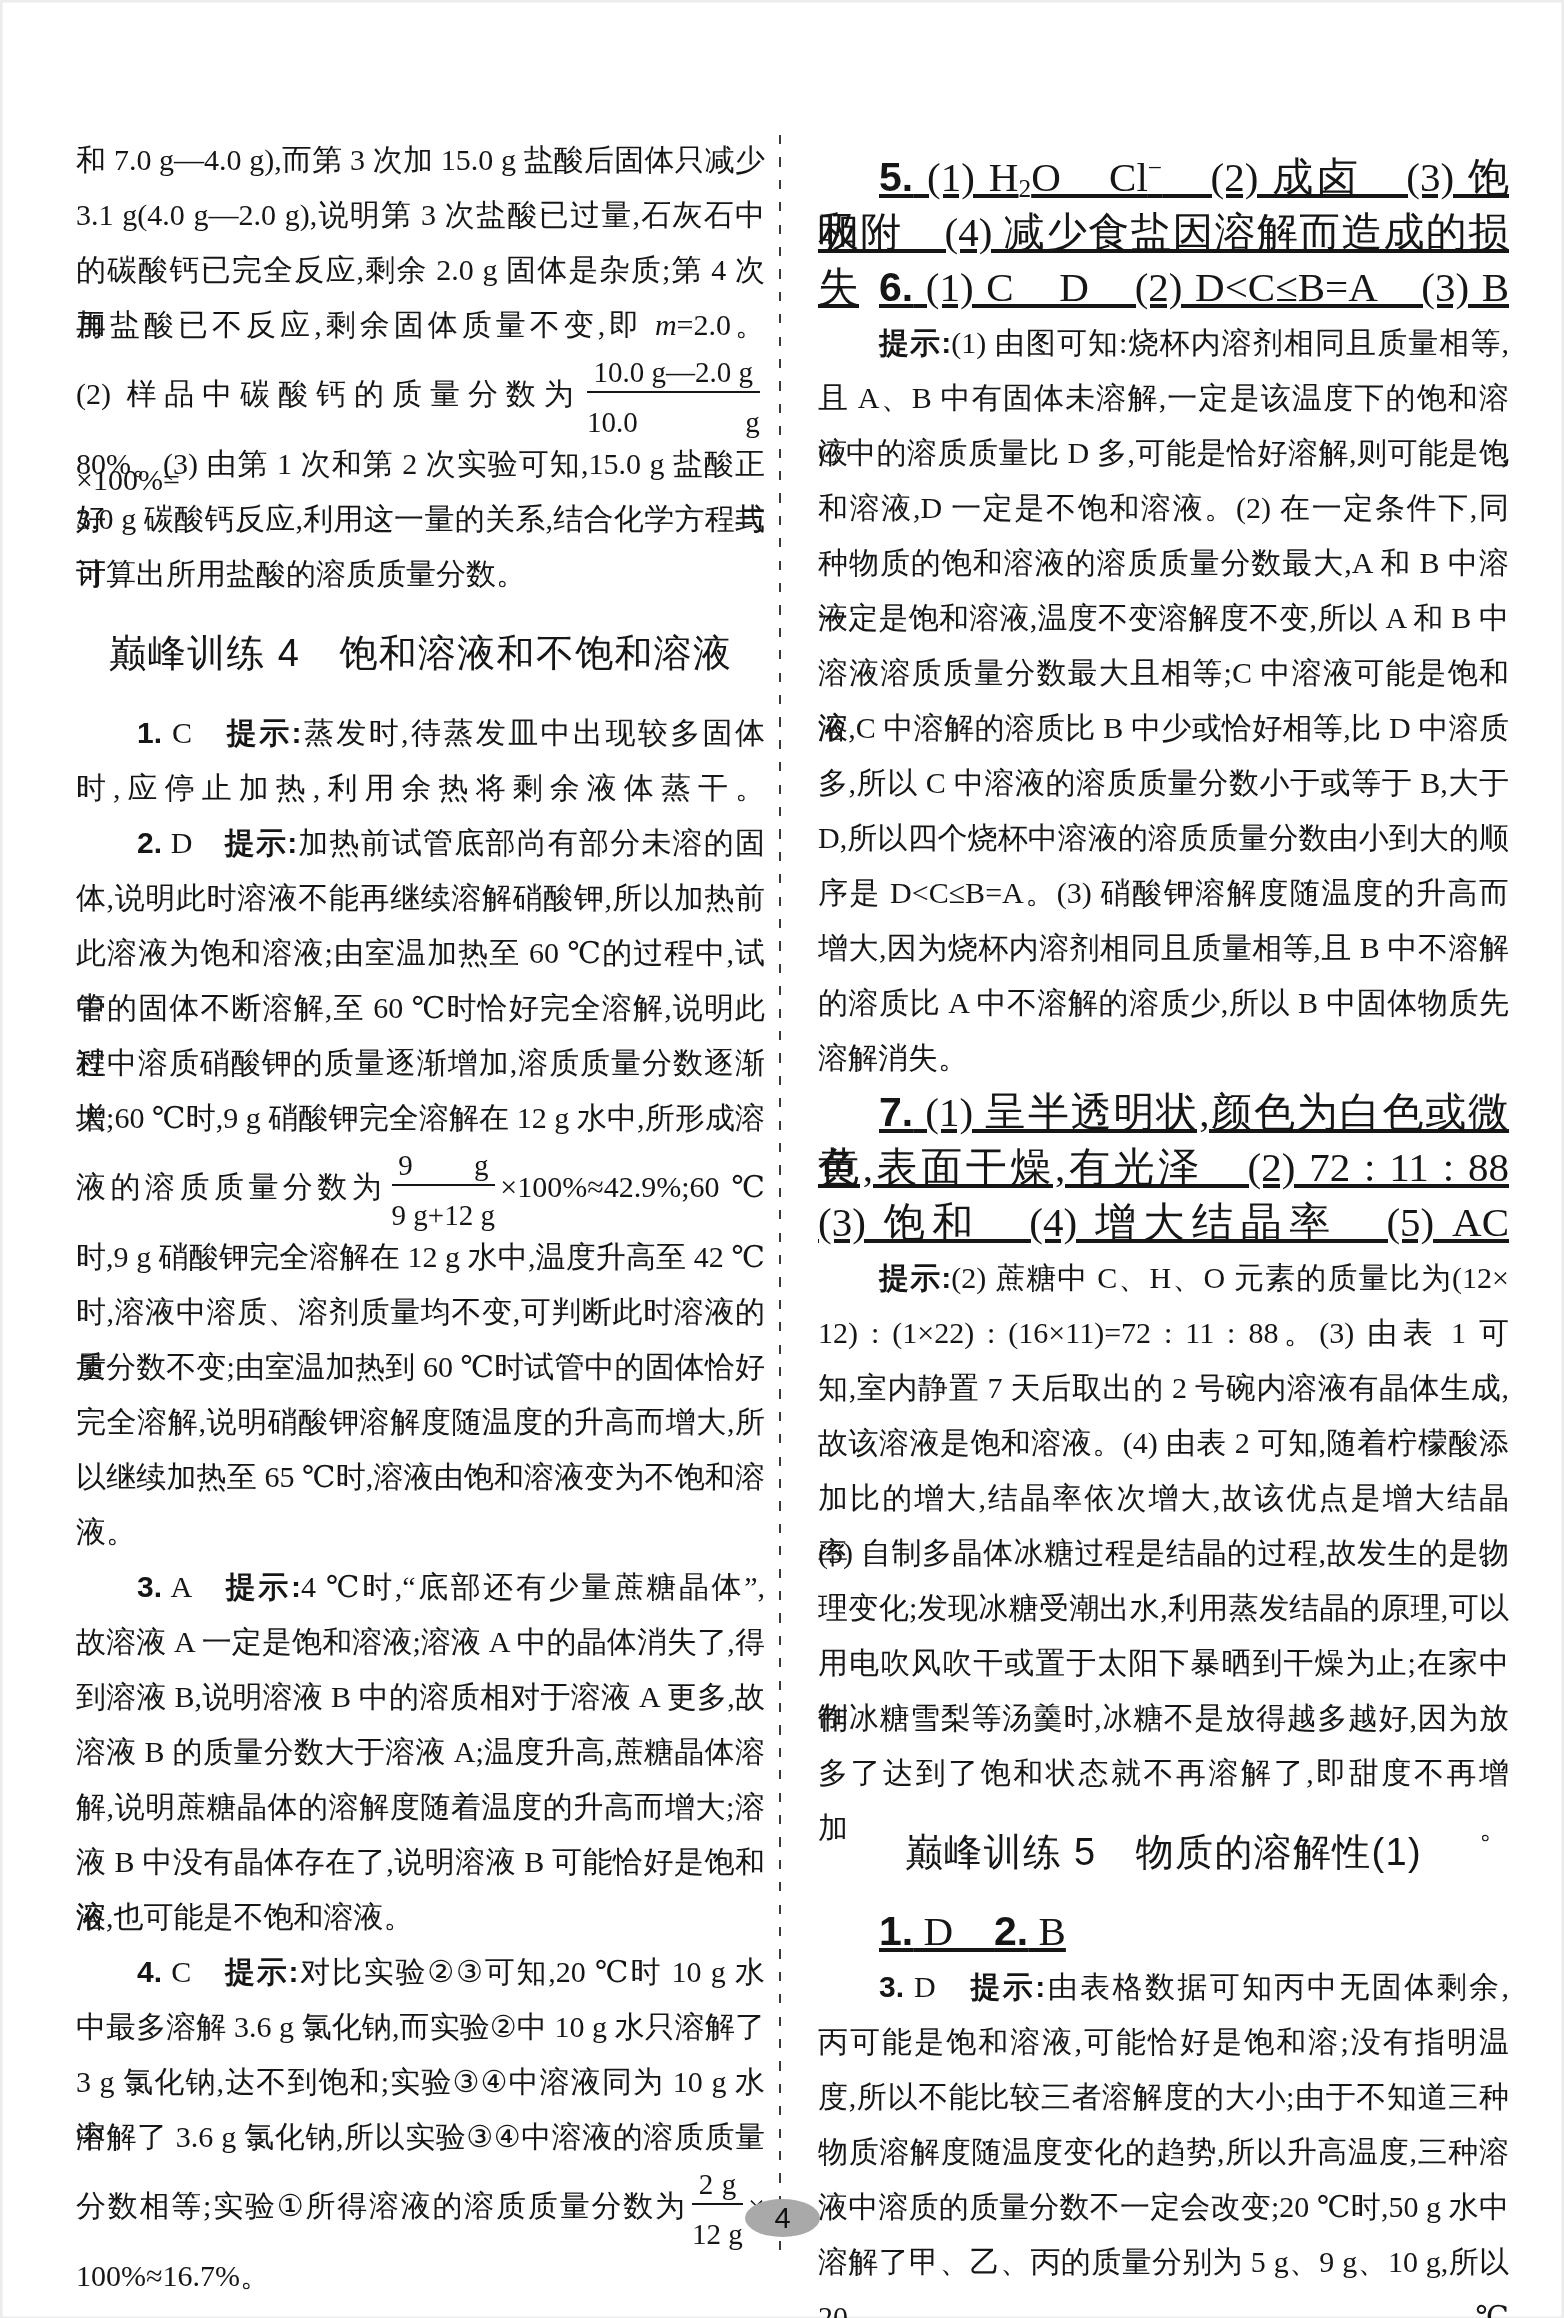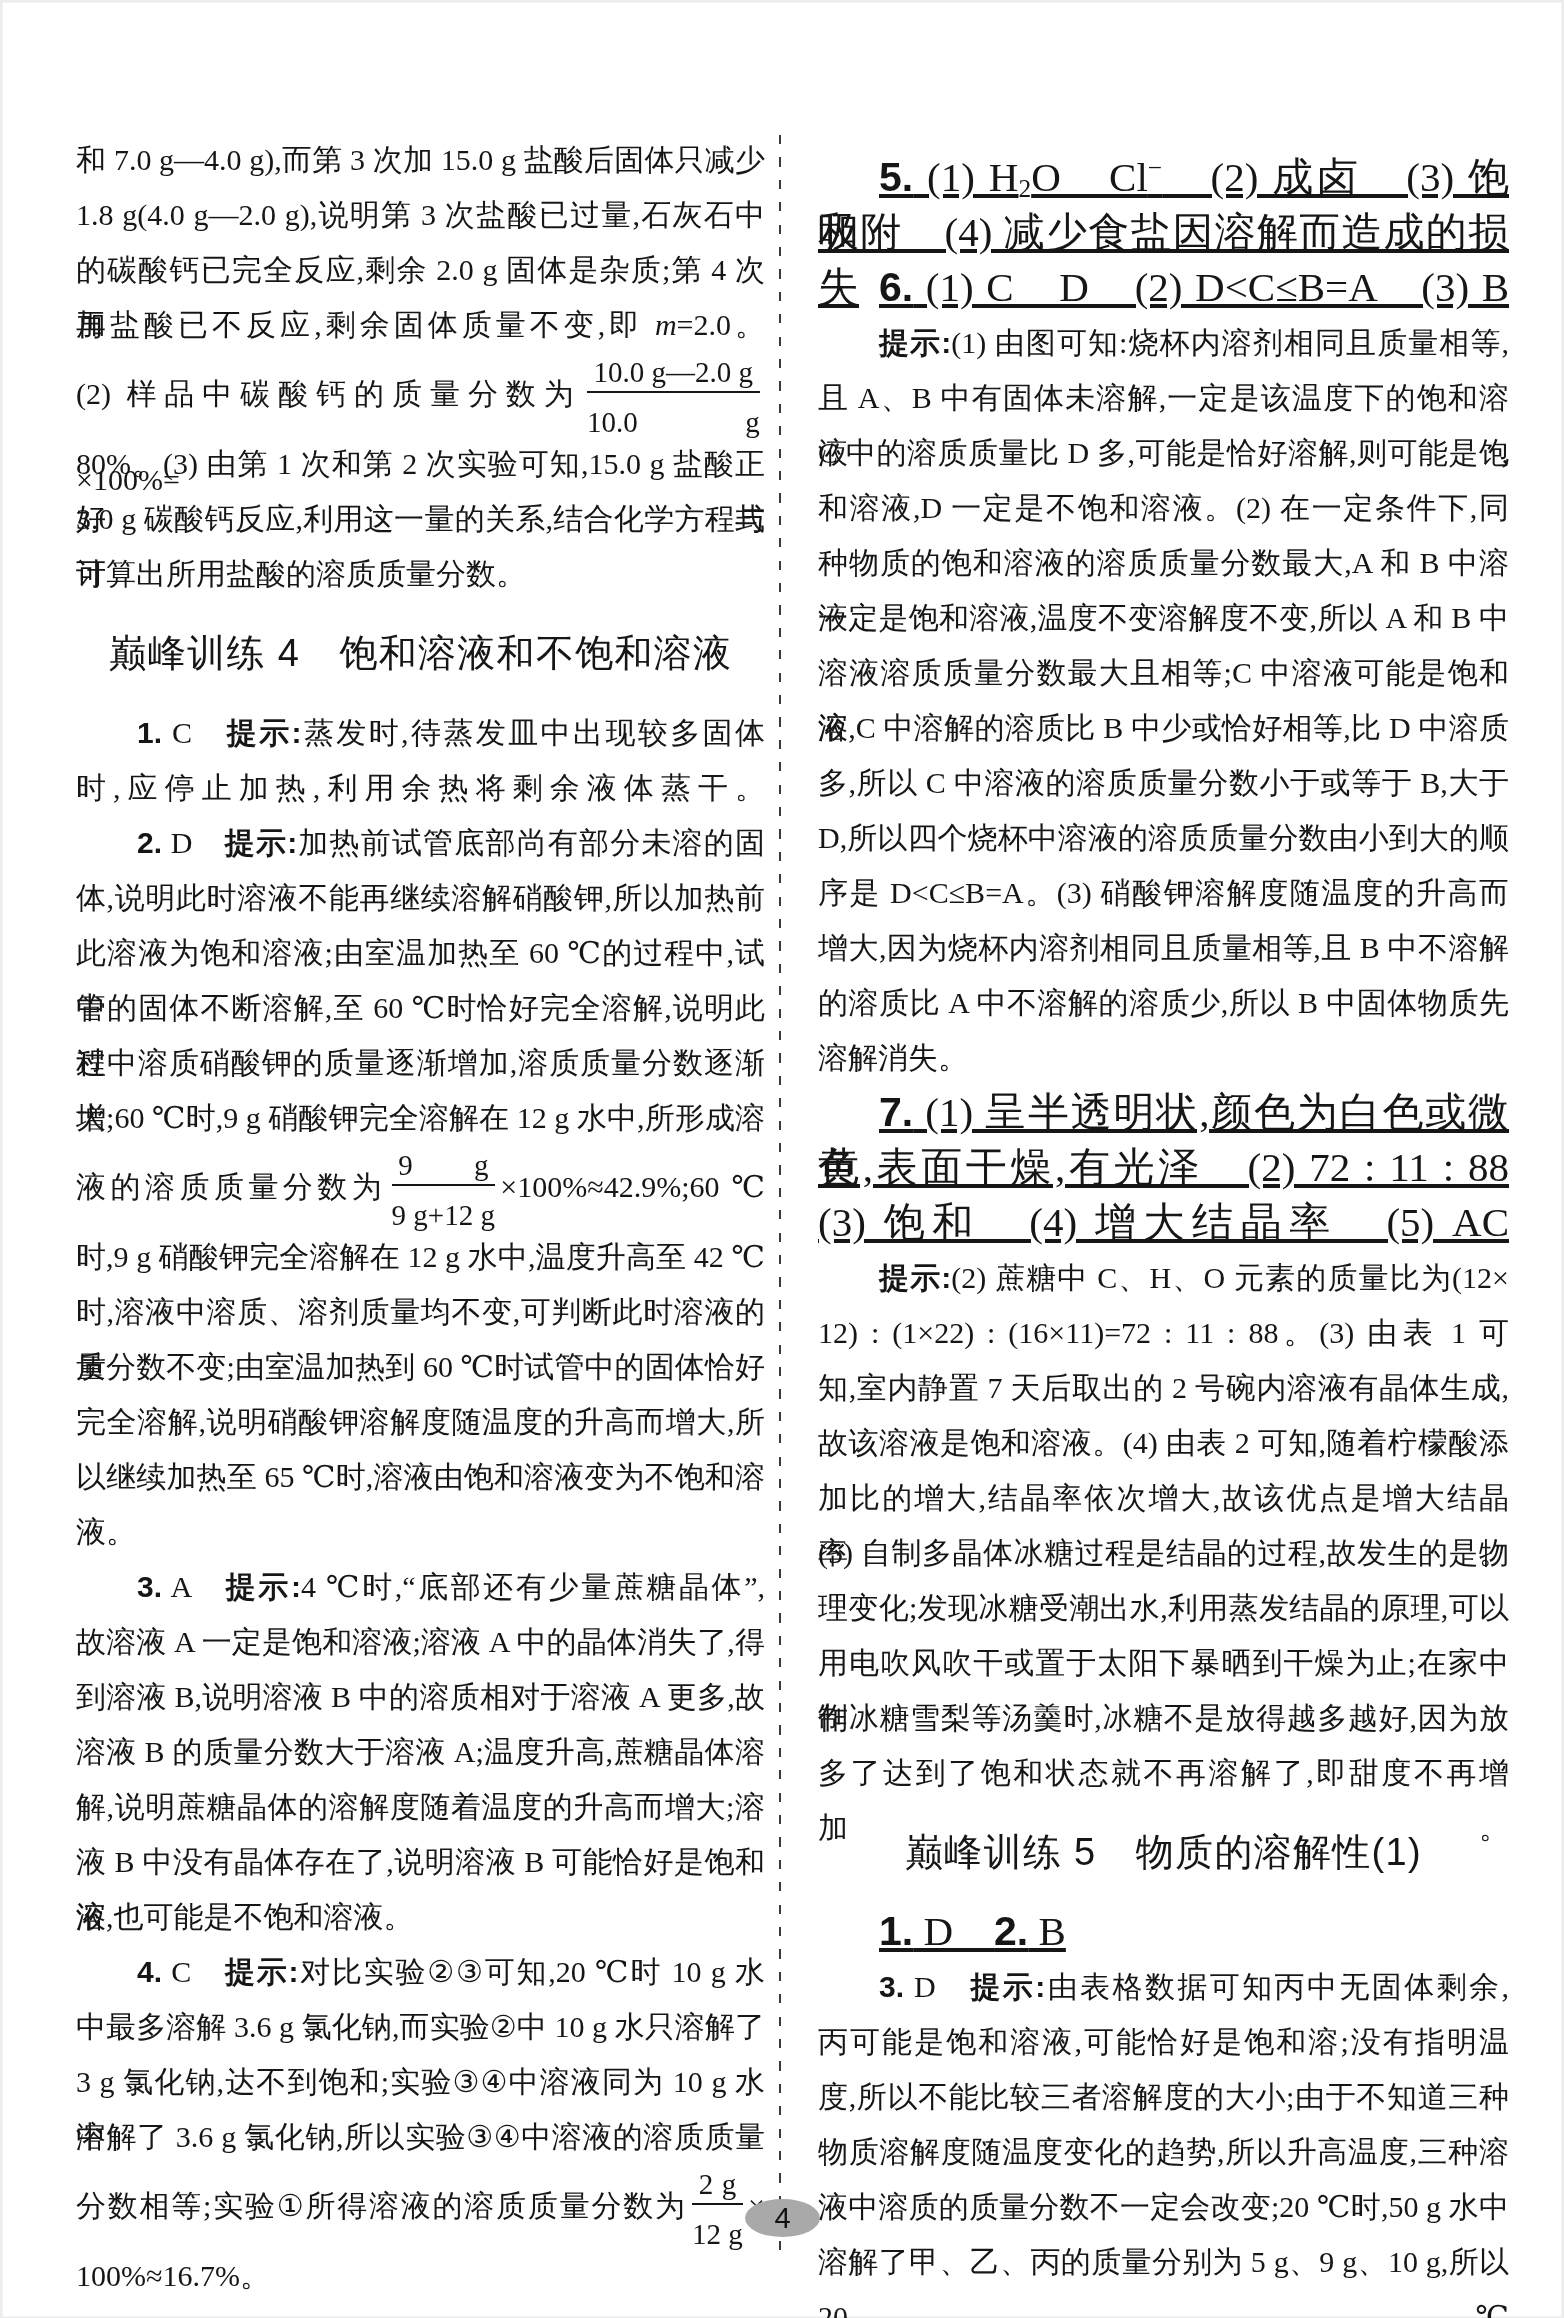--- a/index.html
+++ b/index.html
@@ -46,21 +46,21 @@
     background:#a9a9a9;border-radius:50%;
     text-align:center;line-height:38px;font-size:29px;color:#111;
     font-family:"Liberation Sans","DejaVu Sans",sans-serif;
   }
 </style>
 </head>
 <body>
 
 <div class="column" id="col-left">
     <div class="line"><span>和 7.0 g—4.0 g),而第 3 次加 15.0 g 盐酸后固体只减少</span></div>
-    <div class="line"><span>1.8 g(4.0 g—2.0 g),说明第 3 次盐酸已过量,石灰石中</span></div>
+    <div class="line"><span>3.1 g(4.0 g—2.0 g),说明第 3 次盐酸已过量,石灰石中</span></div>
     <div class="line"><span>的碳酸钙已完全反应,剩余 2.0 g 固体是杂质;第 4 次再</span></div>
     <div class="line"><span>加盐酸已不反应,剩余固体质量不变,即 </span><span class="i">m</span><span>=2.0。</span></div>
     <div class="line fline"><span>(2) 样品中碳酸钙的质量分数为</span><span class="frac"><span class="num">10.0 g—2.0 g</span><span class="den">10.0 g</span></span><span>×100%=</span></div>
     <div class="line"><span>80%。(3) 由第 1 次和第 2 次实验可知,15.0 g 盐酸正好与</span></div>
     <div class="line"><span>3.0 g 碳酸钙反应,利用这一量的关系,结合化学方程式可</span></div>
     <div class="line last"><span>计算出所用盐酸的溶质质量分数。</span></div>
     <div class="heading">巅峰训练 4　饱和溶液和不饱和溶液</div>
     <div class="line indent"><span class="b">1.</span><span> C　</span><span class="b">提示:</span><span>蒸发时,待蒸发皿中出现较多固体</span></div>
     <div class="line"><span>时,应停止加热,利用余热将剩余液体蒸干。</span></div>
     <div class="line indent"><span class="b">2.</span><span> D　</span><span class="b">提示:</span><span>加热前试管底部尚有部分未溶的固</span></div>

